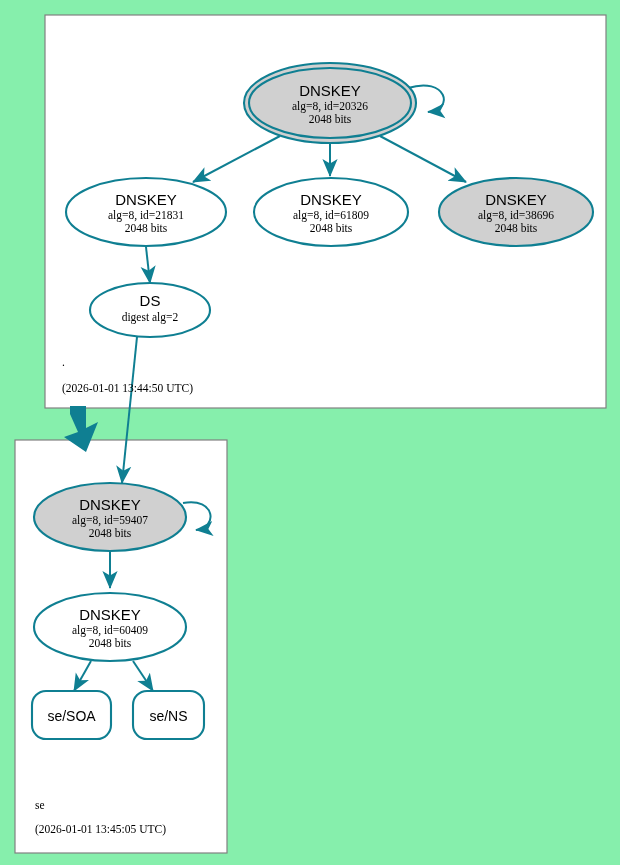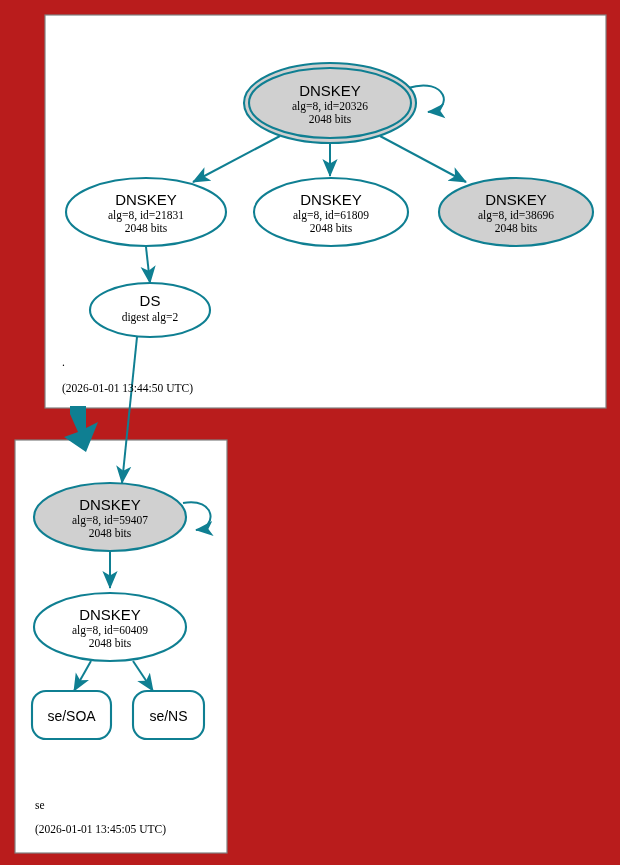--- a/index.html
+++ b/index.html
@@ -4,21 +4,21 @@
 <style>
   html, body {
     margin: 0;
     padding: 0;
     background: #ffffff;
   }
   #canvas {
     position: relative;
     width: 620px;
     height: 865px;
-    background: #b91c1c;
+    background: #86efac;
     font-family: "Liberation Sans", sans-serif;
     overflow: hidden;
   }
   svg.layer {
     position: absolute;
     left: 0;
     top: 0;
     width: 620px;
     height: 865px;
   }

